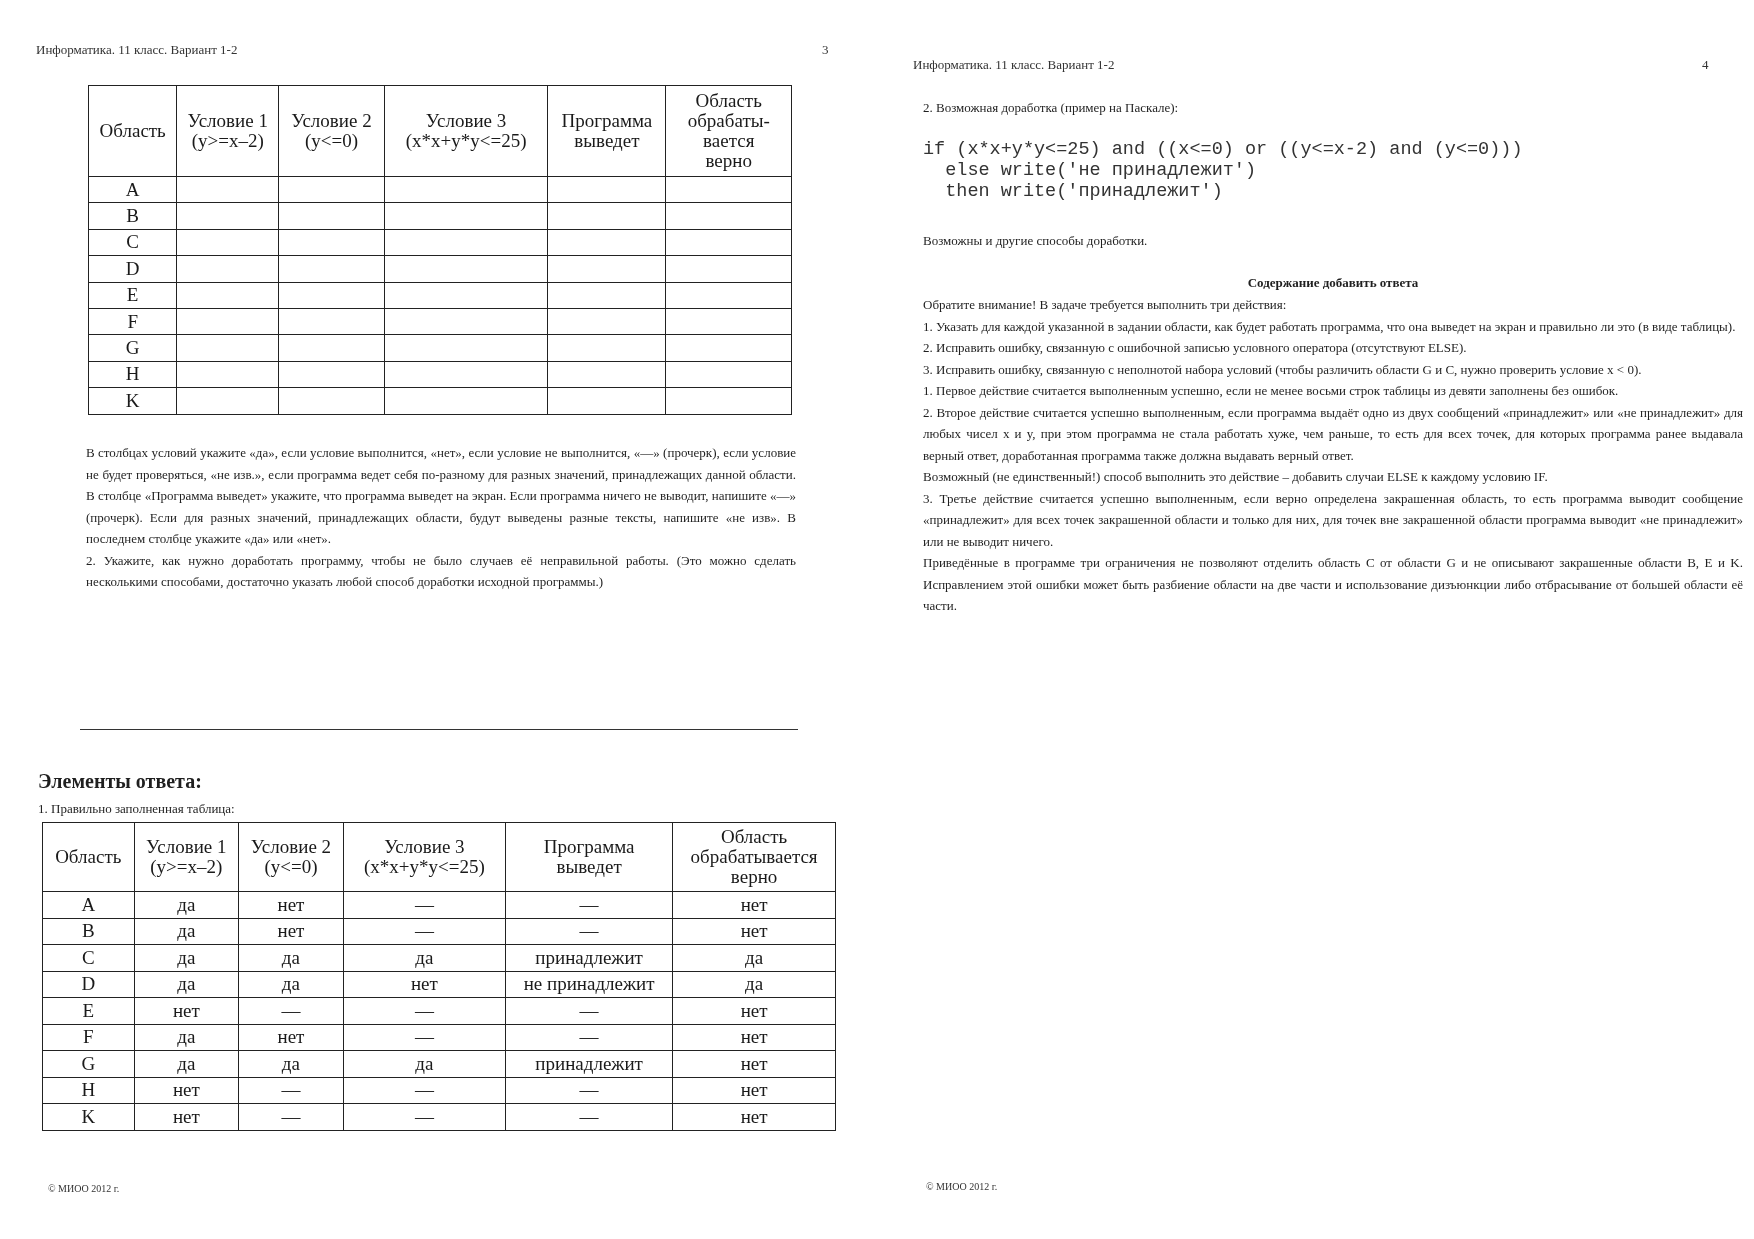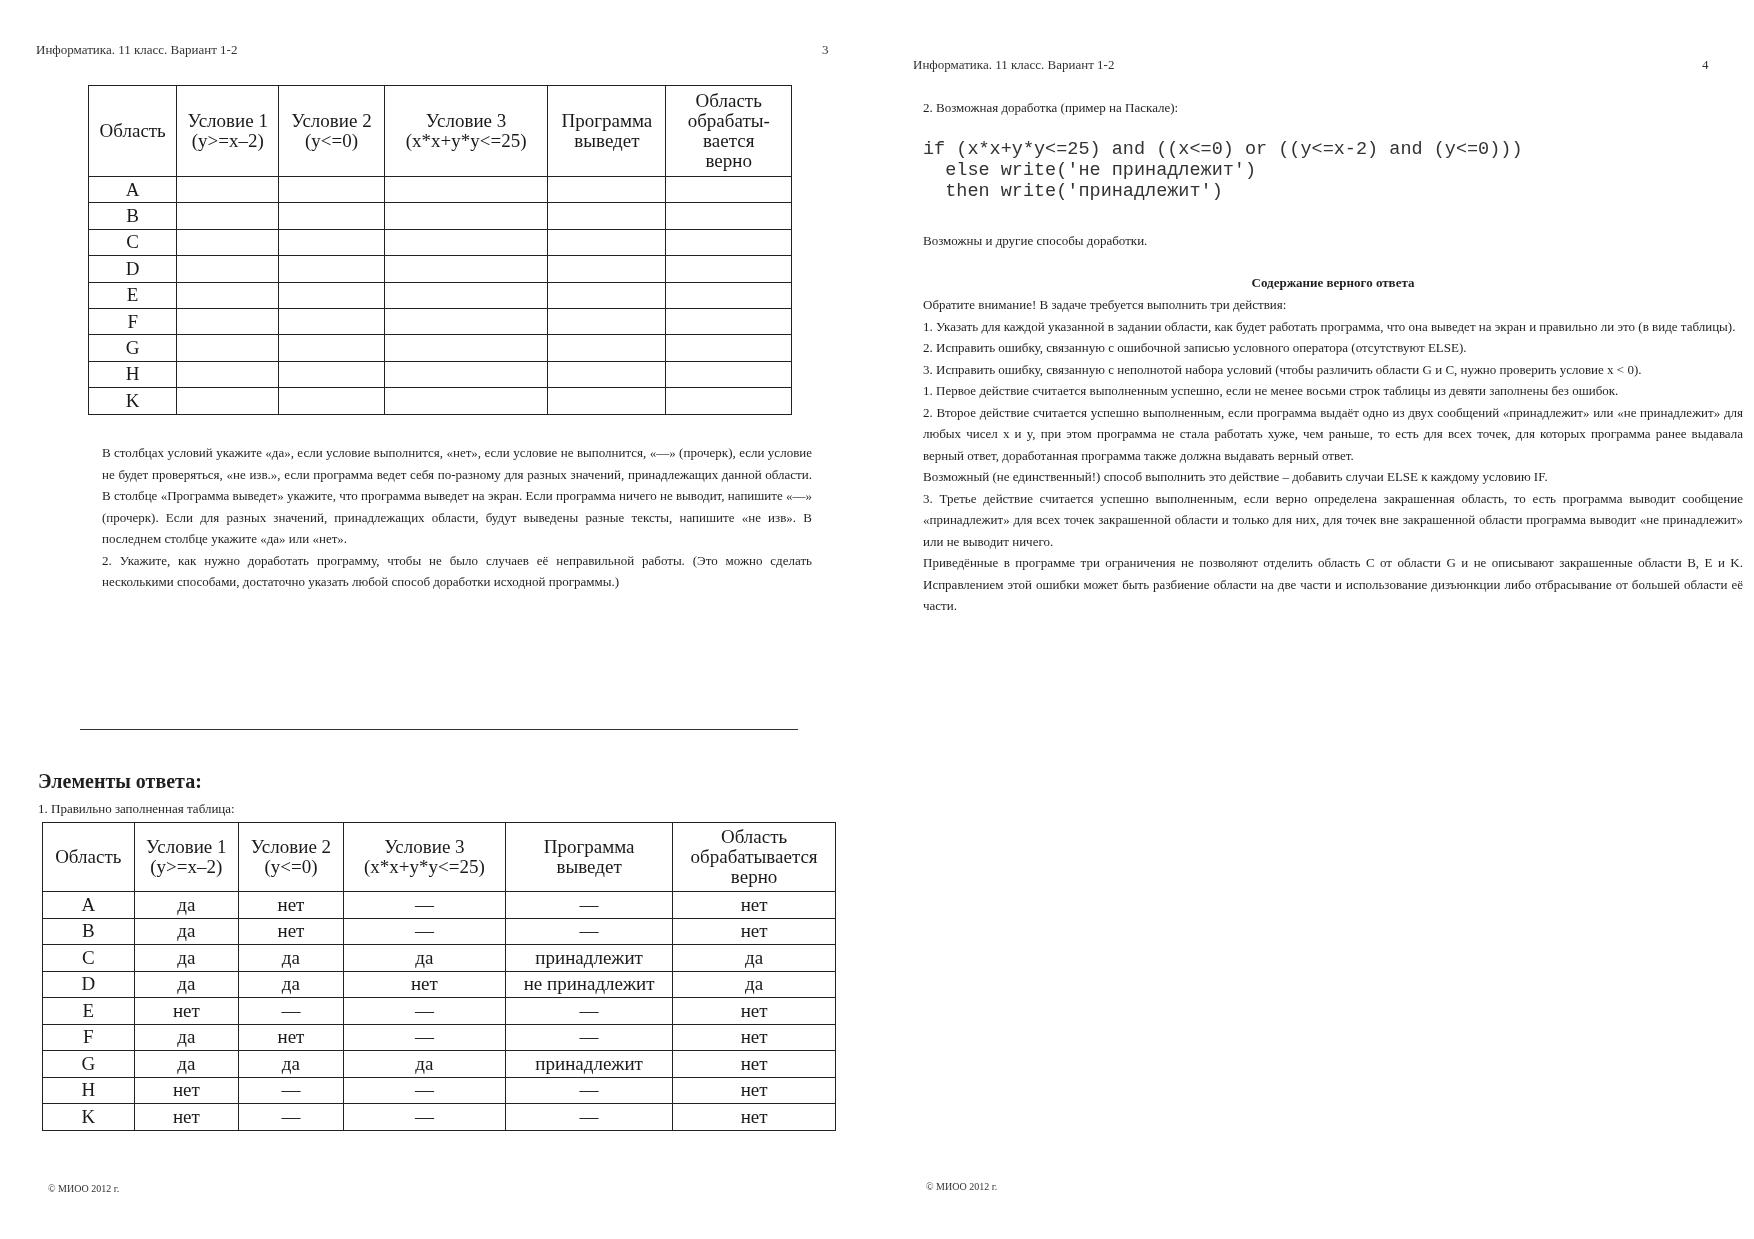--- a/index.html
+++ b/index.html
@@ -110,21 +110,21 @@
           <td>K</td>
           <td></td>
           <td></td>
           <td></td>
           <td></td>
           <td></td>
         </tr>
     </tbody>
   </table>
 
-  <div class="para" style="left:86px; top:442px; width:710px;margin-left:16px;">
+  <div class="para" style="left:86px; top:442px; width:710px;">
     <p>В столбцах условий укажите «да», если условие выполнится, «нет», если условие не выполнится, «—» (прочерк), если условие не будет проверяться, «не изв.», если программа ведет себя по-разному для разных значений, принадлежащих данной области. В столбце «Программа выведет» укажите, что программа выведет на экран. Если программа ничего не выводит, напишите «—» (прочерк). Если для разных значений, принадлежащих области, будут выведены разные тексты, напишите «не изв». В последнем столбце укажите «да» или «нет».</p>
     <p>2. Укажите, как нужно доработать программу, чтобы не было случаев её неправильной работы. (Это можно сделать несколькими способами, достаточно указать любой способ доработки исходной программы.)</p>
   </div>
 
   <div class="rule"></div>
 
   <div class="para bold" style="left:38px; top:771px; font-size:20px;">Элементы ответа:</div>
   <div class="para" style="left:38px; top:798px;">1. Правильно заполненная таблица:</div>
 
   <table class="grid" style="left:42px; top:822px; width:794px;">
@@ -220,21 +220,21 @@
 <div class="page page-right">
   <div class="hdr" style="left:36px; top:57px;">Информатика. 11 класс. Вариант 1-2</div>
   <div class="pnum" style="left:825px; top:57px;">4</div>
 
   <div class="para" style="left:46px; top:97px;">2. Возможная доработка (пример на Паскале):</div>
 
   <div class="code" style="left:46px; top:139px;"><div>if (x*x+y*y&lt;=25) and ((x&lt;=0) or ((y&lt;=x-2) and (y&lt;=0)))</div><div>  else write('не принадлежит')</div><div>  then write('принадлежит')</div></div>
 
   <div class="para" style="left:46px; top:230px;">Возможны и другие способы доработки.</div>
 
-  <div class="para centerh" style="left:46px; top:272px; width:820px;">Содержание верного ответа</div>
+  <div class="para centerh" style="left:46px; top:272px; width:820px;">Содержание добавить ответа</div>
 
   <div class="para" style="left:46px; top:294px; width:820px;">
     <p>Обратите внимание! В задаче требуется выполнить три действия:</p>
     <p>1. Указать для каждой указанной в задании области, как будет работать программа, что она выведет на экран и правильно ли это (в виде таблицы).</p>
     <p>2. Исправить ошибку, связанную с ошибочной записью условного оператора (отсутствуют ELSE).</p>
     <p>3. Исправить ошибку, связанную с неполнотой набора условий (чтобы различить области G и C, нужно проверить условие x &lt; 0).</p>
     <p>1. Первое действие считается выполненным успешно, если не менее восьми строк таблицы из девяти заполнены без ошибок.</p>
     <p>2. Второе действие считается успешно выполненным, если программа выдаёт одно из двух сообщений «принадлежит» или «не принадлежит» для любых чисел x и y, при этом программа не стала работать хуже, чем раньше, то есть для всех точек, для которых программа ранее выдавала верный ответ, доработанная программа также должна выдавать верный ответ.</p>
     <p>Возможный (не единственный!) способ выполнить это действие – добавить случаи ELSE к каждому условию IF.</p>
     <p>3. Третье действие считается успешно выполненным, если верно определена закрашенная область, то есть программа выводит сообщение «принадлежит» для всех точек закрашенной области и только для них, для точек вне закрашенной области программа выводит «не принадлежит» или не выводит ничего.</p>

